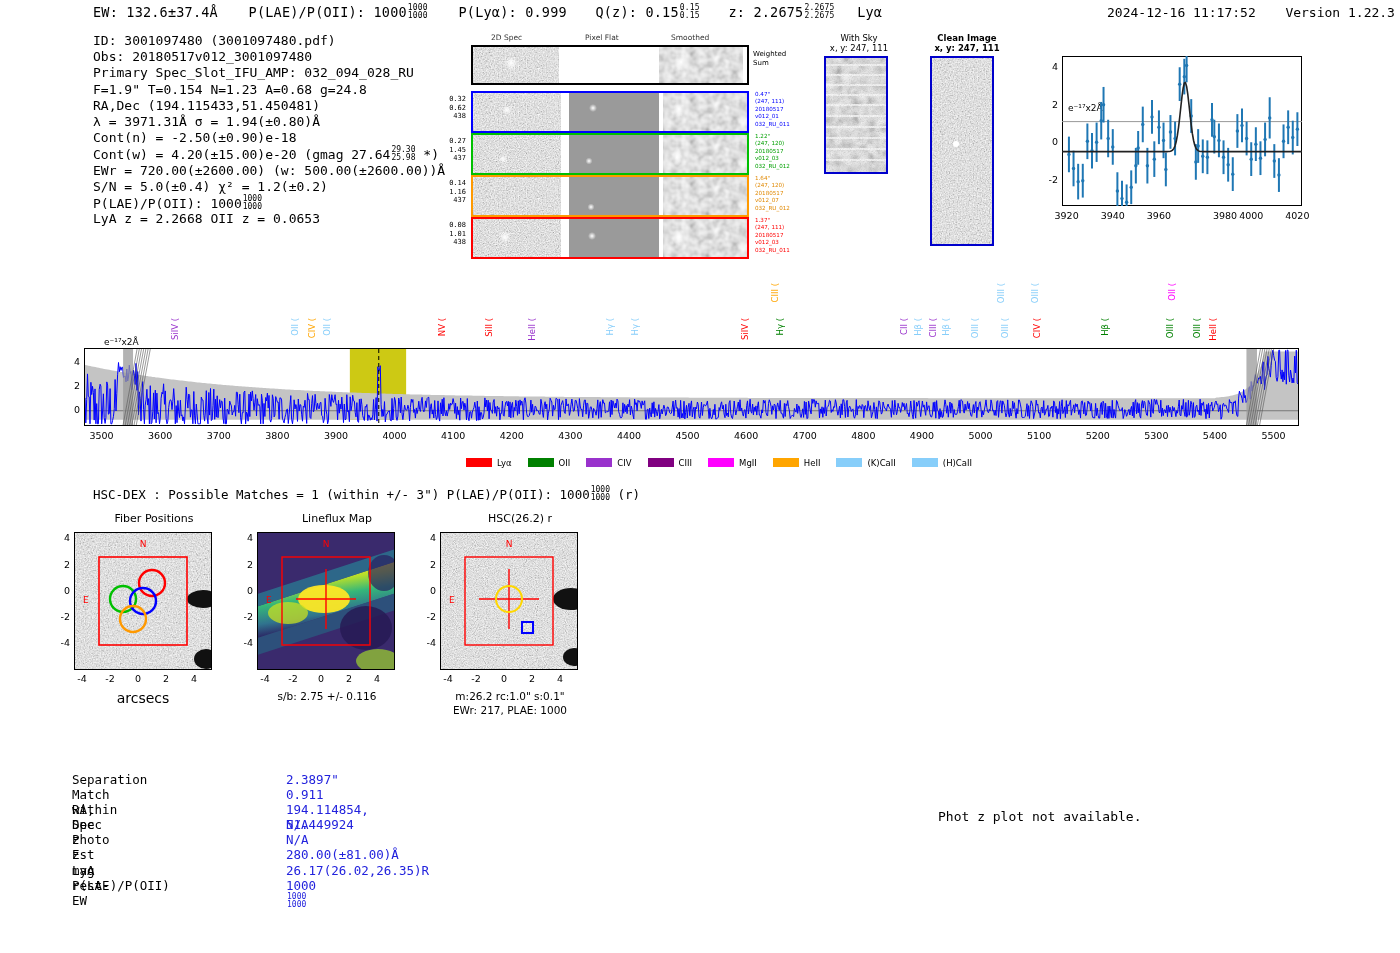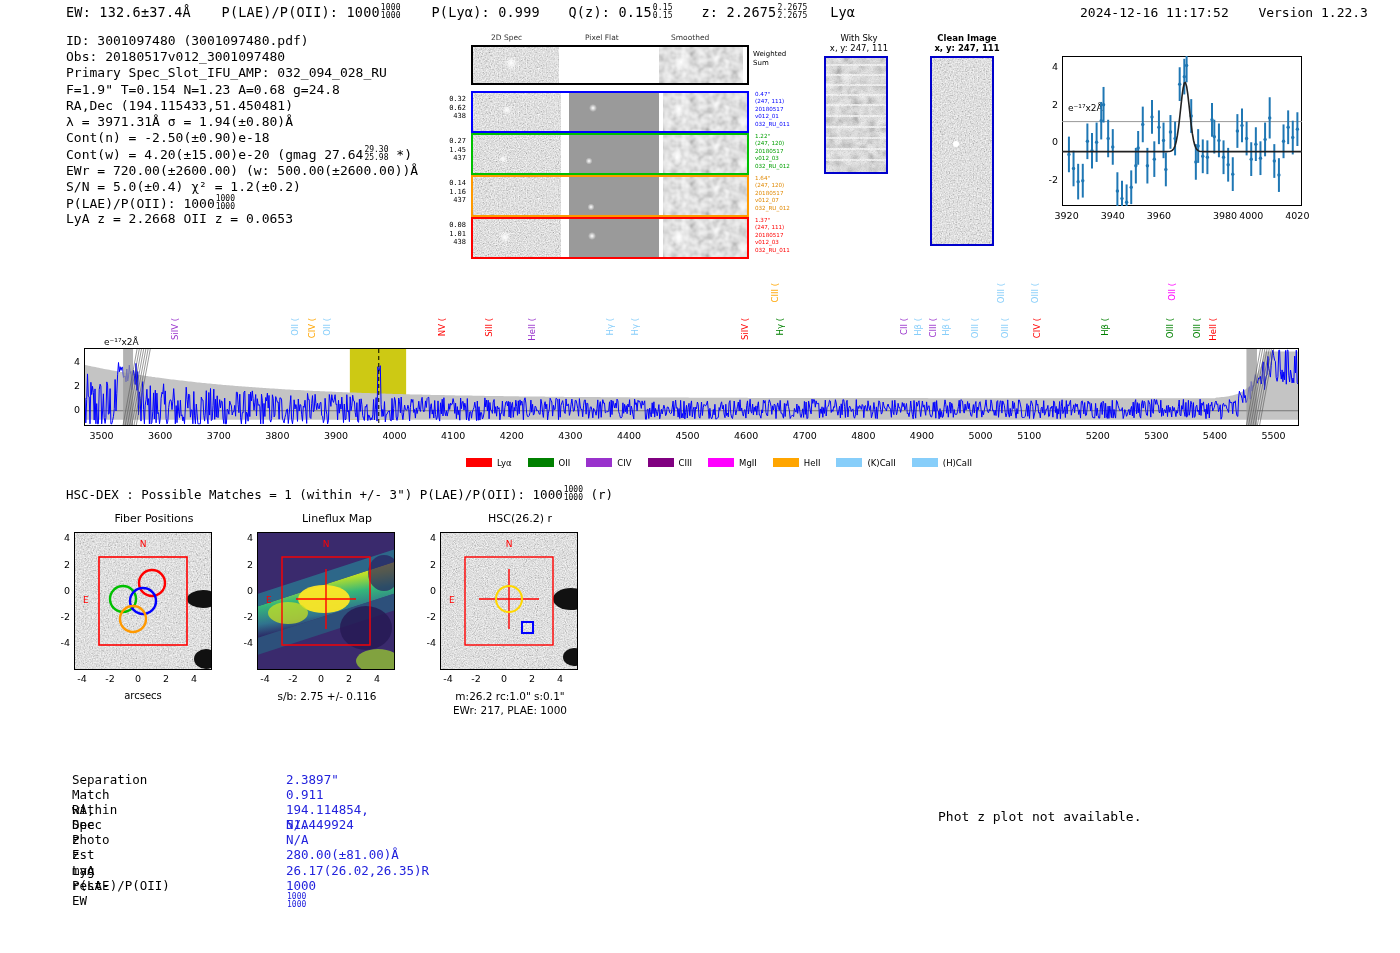--- a/index.html
+++ b/index.html
@@ -1,21 +1,21 @@
 <!DOCTYPE html>
 <html><head>
 <meta charset="utf-8">
 <style>
   html,body{margin:0;padding:0;background:#ffffff;}
   body{width:1400px;height:953px;position:relative;overflow:hidden;
        font-family:"DejaVu Sans Mono","Liberation Mono",monospace;color:#000;}
   .abs{position:absolute;}
   .mono{font-family:"DejaVu Sans Mono","Liberation Mono",monospace;}
   .sans{font-family:"DejaVu Sans","Liberation Sans",sans-serif;}
-  .nw{white-space:nowrap;}
+  .nw{white-space:nowrap;margin-left:27px;}
 
   
   #hdr-line{left:66px;top:4px;font-size:13.5px;letter-spacing:.2px;}
   #hdr-stamp{left:1080px;top:5px;font-size:13px;}
   sup.frac{display:inline-block;vertical-align:-0.15em;font-size:8px;line-height:8px;
            text-align:left;margin-left:1px;}
   sup.frac i{display:block;font-style:normal;}
 
   
   #infoblk{left:66px;top:33px;font-size:13px;line-height:16.2px;}
@@ -440,21 +440,21 @@
     <div class="sans tickLbl" style="position:absolute;left:431.1739130434783px;top:430px;width:44px;text-align:center;">4100</div>
     <div class="sans tickLbl" style="position:absolute;left:489.7729468599034px;top:430px;width:44px;text-align:center;">4200</div>
     <div class="sans tickLbl" style="position:absolute;left:548.3719806763286px;top:430px;width:44px;text-align:center;">4300</div>
     <div class="sans tickLbl" style="position:absolute;left:606.9710144927536px;top:430px;width:44px;text-align:center;">4400</div>
     <div class="sans tickLbl" style="position:absolute;left:665.5700483091788px;top:430px;width:44px;text-align:center;">4500</div>
     <div class="sans tickLbl" style="position:absolute;left:724.1690821256038px;top:430px;width:44px;text-align:center;">4600</div>
     <div class="sans tickLbl" style="position:absolute;left:782.768115942029px;top:430px;width:44px;text-align:center;">4700</div>
     <div class="sans tickLbl" style="position:absolute;left:841.367149758454px;top:430px;width:44px;text-align:center;">4800</div>
     <div class="sans tickLbl" style="position:absolute;left:899.9661835748792px;top:430px;width:44px;text-align:center;">4900</div>
     <div class="sans tickLbl" style="position:absolute;left:958.5652173913043px;top:430px;width:44px;text-align:center;">5000</div>
-    <div class="sans tickLbl" style="position:absolute;left:1017.1642512077296px;top:430px;width:44px;text-align:left;">5100</div>
+    <div class="sans tickLbl" style="position:absolute;left:1017.1642512077296px;top:430px;width:44px;text-align:center;">5100</div>
     <div class="sans tickLbl" style="position:absolute;left:1075.7632850241548px;top:430px;width:44px;text-align:center;">5200</div>
     <div class="sans tickLbl" style="position:absolute;left:1134.3623188405797px;top:430px;width:44px;text-align:center;">5300</div>
     <div class="sans tickLbl" style="position:absolute;left:1192.961352657005px;top:430px;width:44px;text-align:center;">5400</div>
     <div class="sans tickLbl" style="position:absolute;left:1251.56038647343px;top:430px;width:44px;text-align:center;">5500</div>
   </div>
 <div class="abs" id="specLines" style="left:0;top:0;">
     <div class="lineLbl" style="left:170px;top:318px;color:#9932cc;">SiIV (</div>
     <div class="lineLbl" style="left:290px;top:318px;color:#87cefa;">OII (</div>
     <div class="lineLbl" style="left:307px;top:318px;color:#ffa500;">CIV (</div>
     <div class="lineLbl" style="left:322px;top:318px;color:#87cefa;">OII (</div>
@@ -510,21 +510,21 @@
       <div class="sans tickLbl" style="position:absolute;left:-10px;top:99px;width:18px;text-align:right;">-2</div>
       <div class="sans tickLbl" style="position:absolute;left:-10px;top:125px;width:18px;text-align:right;">-4</div>
     </div>
   <div class="abs" id="p1x" style="left:0;top:0;">
       <div class="sans tickLbl" style="position:absolute;left:10px;top:161px;width:20px;text-align:center;">-4</div>
       <div class="sans tickLbl" style="position:absolute;left:38px;top:161px;width:20px;text-align:center;">-2</div>
       <div class="sans tickLbl" style="position:absolute;left:66px;top:161px;width:20px;text-align:center;">0</div>
       <div class="sans tickLbl" style="position:absolute;left:94px;top:161px;width:20px;text-align:center;">2</div>
       <div class="sans tickLbl" style="position:absolute;left:122px;top:161px;width:20px;text-align:center;">4</div>
     </div>
-  <div class="abs sans" style="left:12px;top:178px;width:138px;text-align:center;font-size:10px;">arcsecs</div>
+  <div class="abs sans" style="left:12px;top:178px;width:138px;text-align:center;font-size:14px;">arcsecs</div>
 </div>
 
 <div class="abs" style="left:245px;top:512px;width:180px;">
   <div class="sans" style="text-align:center;width:160px;margin-left:12px;font-size:11px;">Lineflux Map</div>
   <div class="abs" style="left:12px;top:20px;width:138px;height:138px;border:1px solid #000;box-sizing:border-box;overflow:hidden;">
     <svg width="136" height="136" style="display:block">
       <defs>
         <linearGradient id="vir" x1="0" y1="1" x2="1" y2="0">
           <stop offset="0%" stop-color="#2a1b5e"></stop>
           <stop offset="25%" stop-color="#30738e"></stop>

